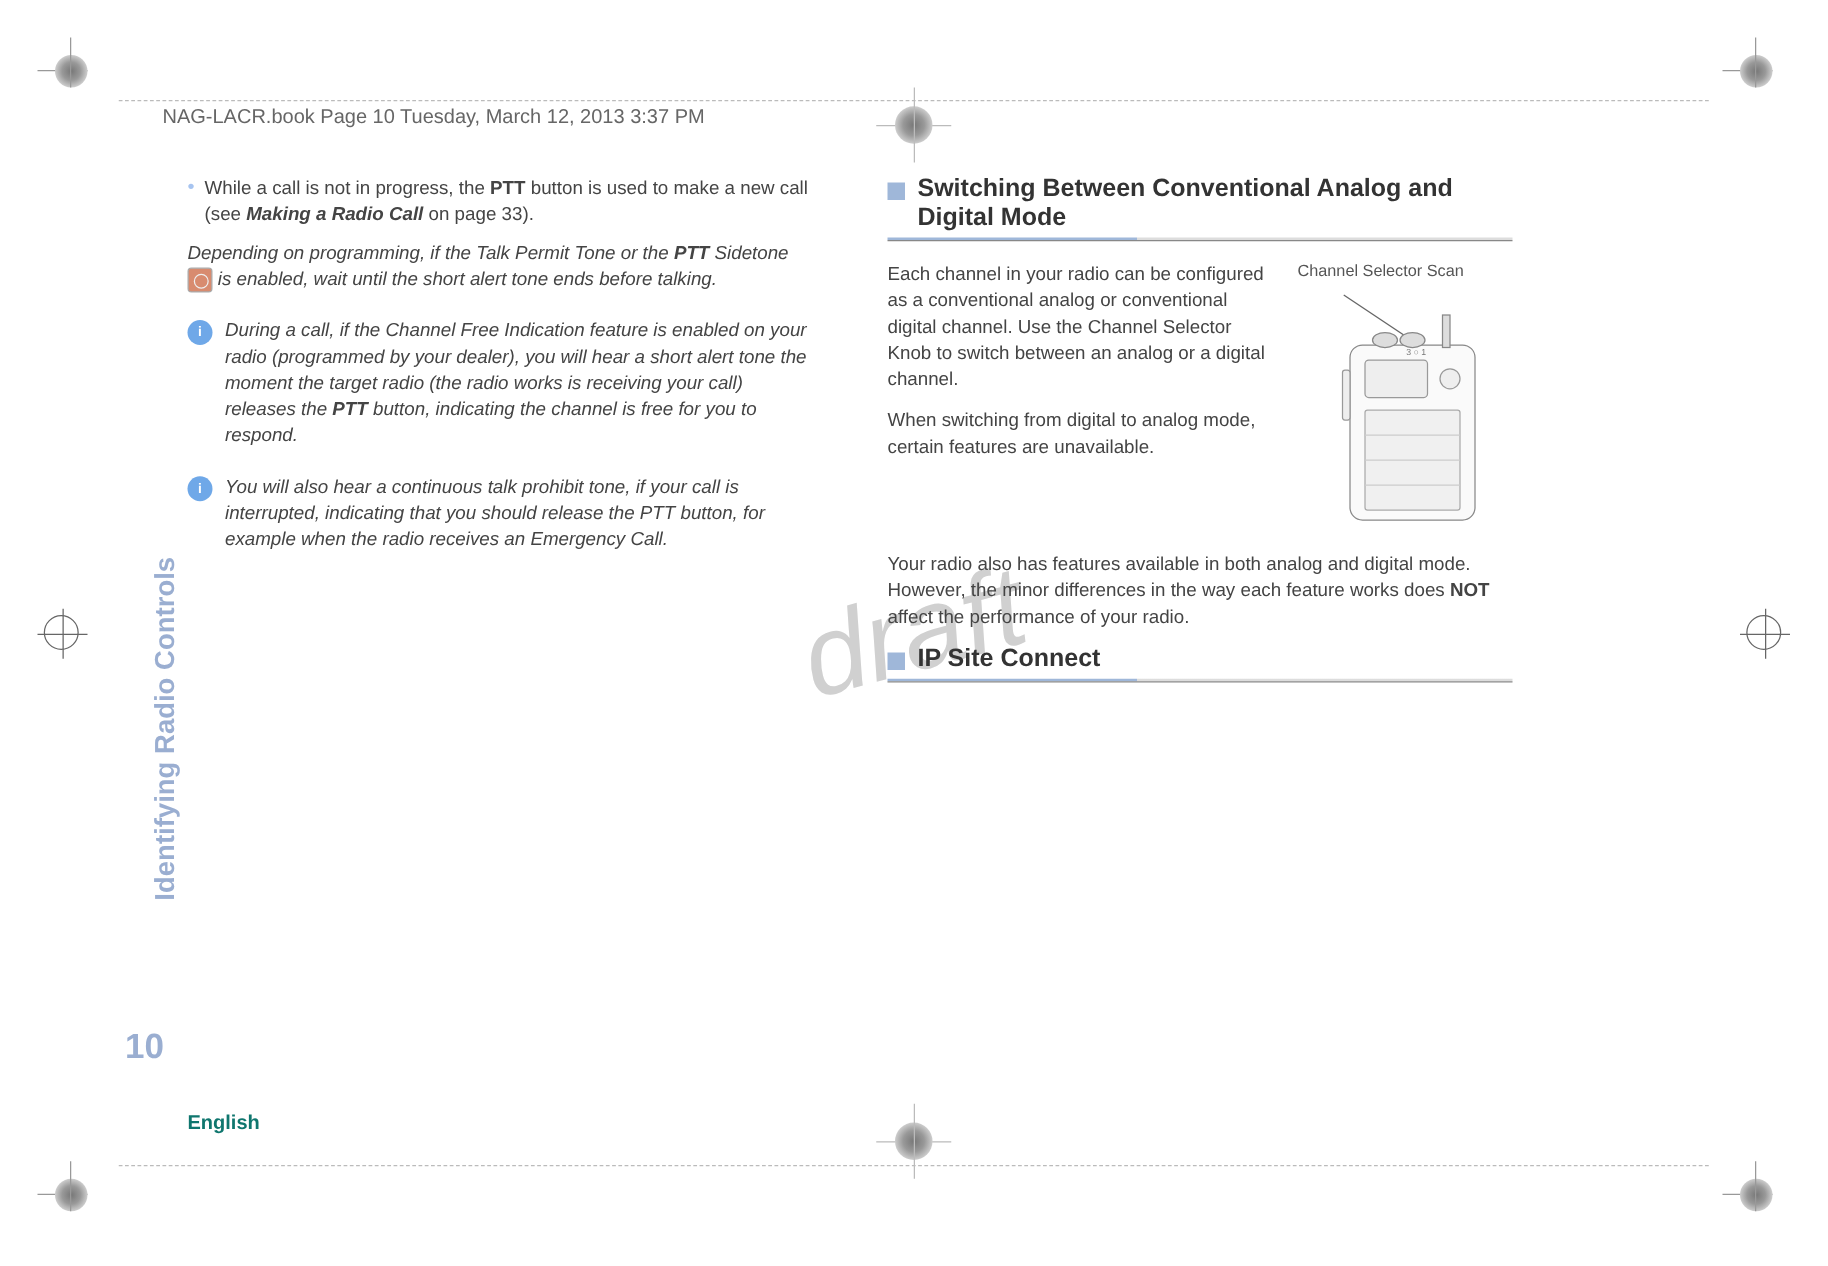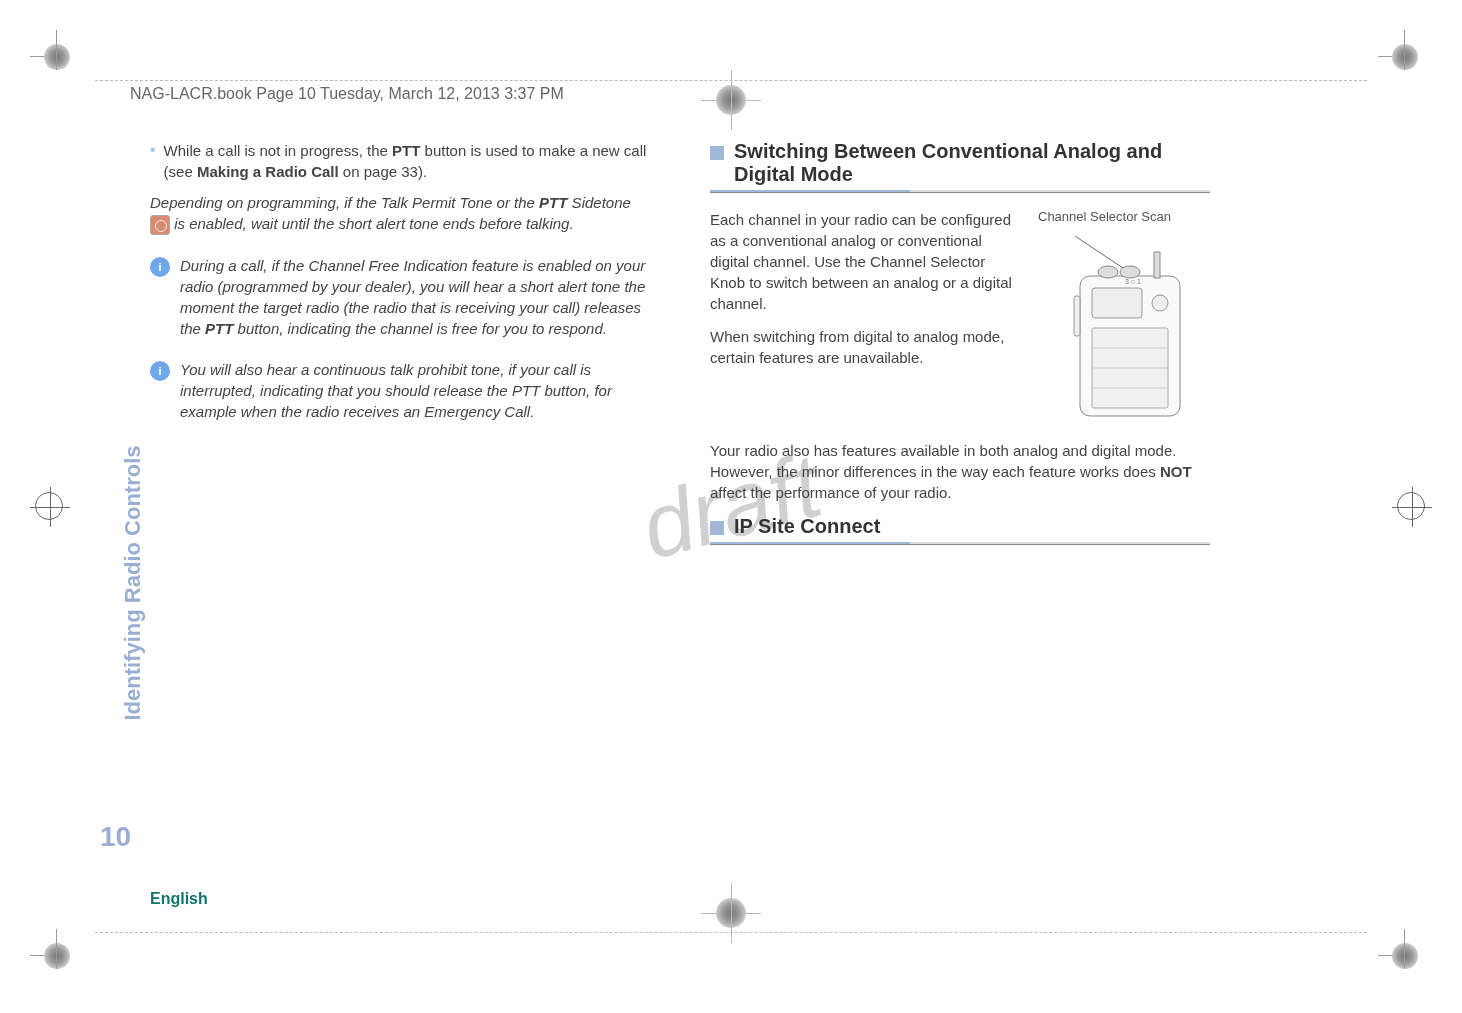--- a/index.html
+++ b/index.html
@@ -149,21 +149,21 @@
     .ptt-icon {
       display:inline-block; width:20px; height:20px;
       background:#d88b6f; border:1px solid #aaa; border-radius:3px;
       vertical-align:middle; position:relative;
     }
     .ptt-icon::after {
       content:''; position:absolute; top:4px; left:4px; width:10px; height:10px;
       border:1px solid #eee; border-radius:50%;
     }
     .bold { font-weight:bold; }
-    .bolditalic { font-weight:bold; }
+    .bolditalic { font-weight:bold; font-style:italic; }
     .note-row { display:flex; margin-top:20px; margin-bottom:8px; }
     .note-icon {
       width:20px; height:20px; flex-shrink:0;
       border-radius:50%; background:#6fa8e8; color:#fff;
       font-size:11px; font-weight:bold; display:flex;
       align-items:center; justify-content:center;
       margin-right:10px; margin-top:2px;
     }
     .note-text { font-style: italic; flex:1; }
 
@@ -246,21 +246,21 @@
       </p>
     </div>
 
     <p class="italic-para">
       <span>Depending on programming, if the Talk Permit Tone or the </span><span class="bolditalic">PTT</span><span> Sidetone </span><span class="ptt-icon"></span><span> is enabled, wait until the short alert tone ends before talking.</span>
     </p>
 
     <div class="note-row">
       <div class="note-icon">i</div>
       <p class="note-text">
-        <span>During a call, if the Channel Free Indication feature is enabled on your radio (programmed by your dealer), you will hear a short alert tone the moment the target radio (the radio that is receiving your call) releases the </span><span class="bolditalic">PTT</span><span> button, indicating the channel is free for you to respond.</span>
+        <span>During a call, if the Channel Free Indication feature is enabled on your radio (programmed by your dealer), you will hear a short alert tone the moment the target radio (the radio works is receiving your call) releases the </span><span class="bolditalic">PTT</span><span> button, indicating the channel is free for you to respond.</span>
       </p>
     </div>
 
     <div class="note-row">
       <div class="note-icon">i</div>
       <p class="note-text">You will also hear a continuous talk prohibit tone, if your call is interrupted, indicating that you should release the PTT button, for example when the radio receives an Emergency Call.</p>
     </div>
   </div>
 
   <div class="right-col">

